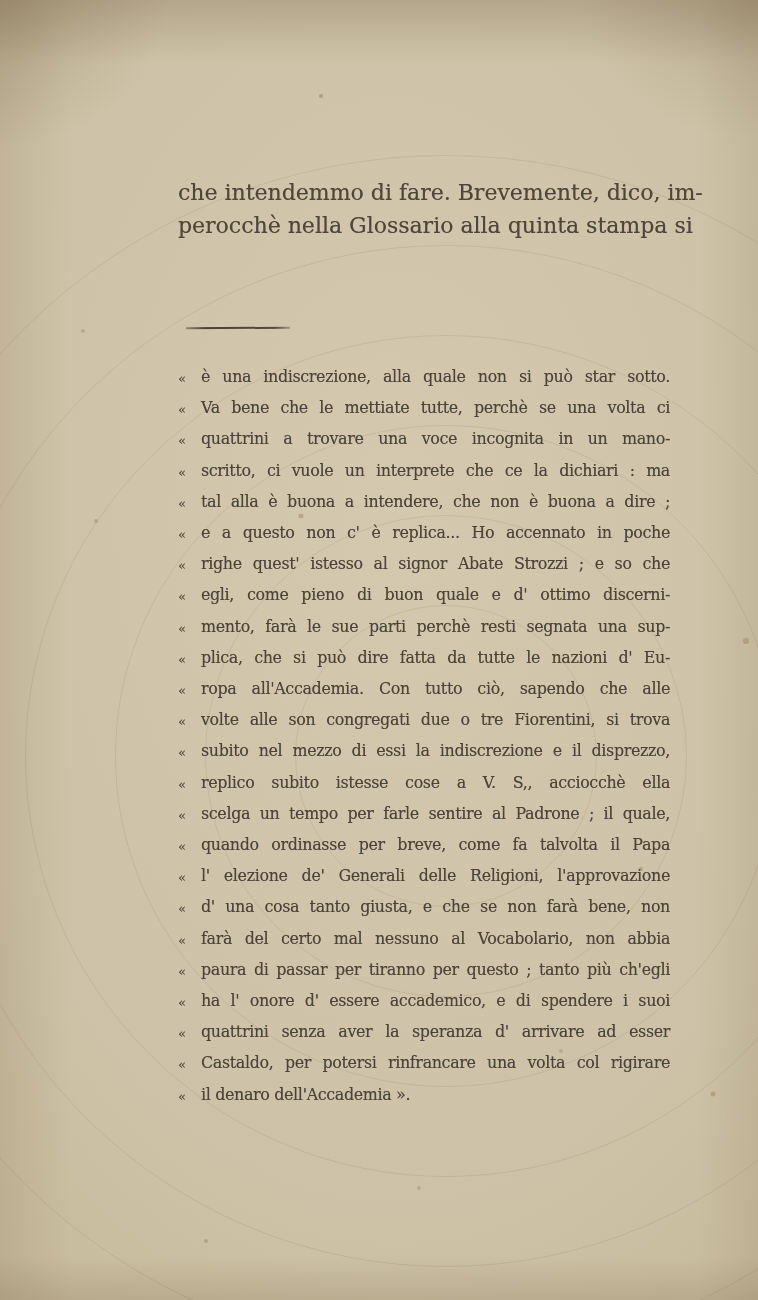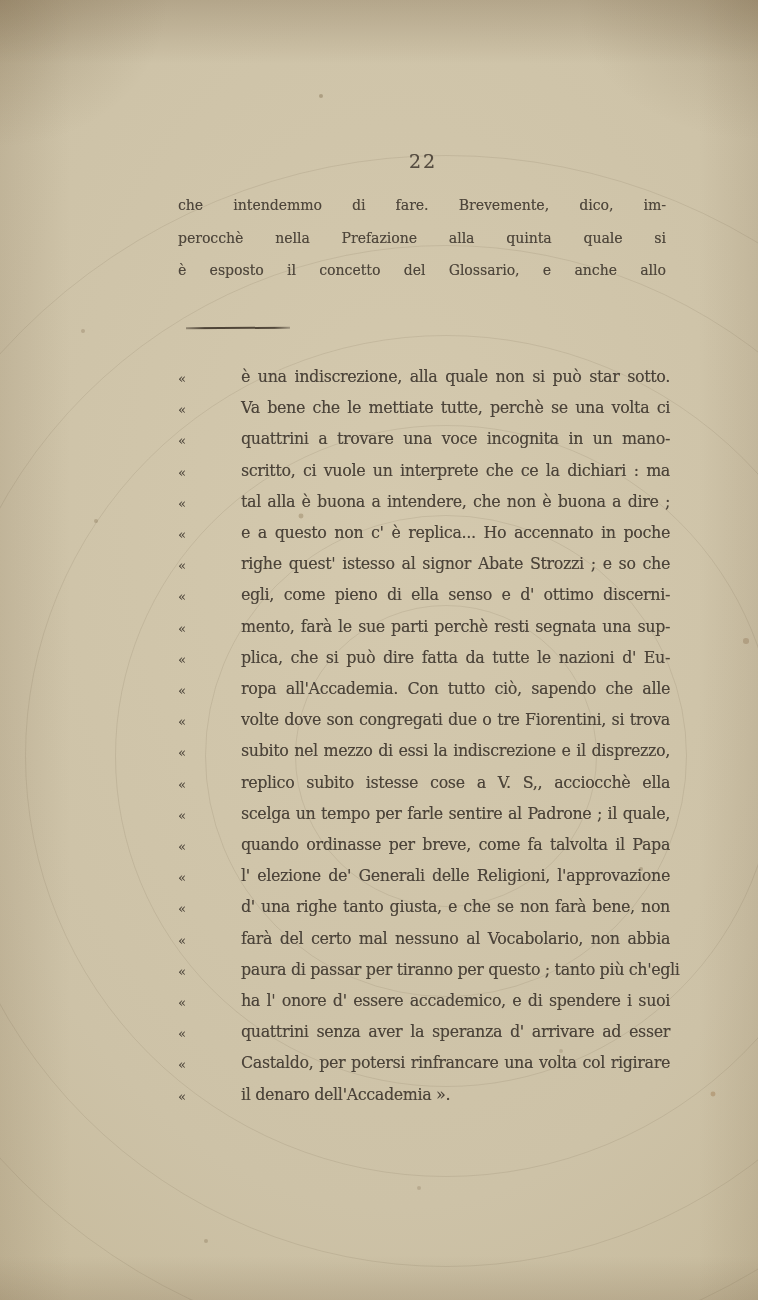--- a/index.html
+++ b/index.html
@@ -42,62 +42,60 @@
       82px 330px 0 1px rgba(110,88,58,0.25),
       418px 1187px 0 1px rgba(110,88,58,0.22);
   }
 
   .pagenum {
     position:absolute; top:150px; left:178px; width:490px;
     text-align:center; font-size:19px; letter-spacing:2px; color:#554c40;
   }
 
   .intro {
-    position:absolute; top:189px; left:178px; width:488px;
-    font-size:14px; line-height:32.5px; color:#4e463b;
+    position:absolute; top:177px; left:178px; width:488px;
+    font-size:22px; line-height:32.5px; color:#4e463b;
   }
   .iline {
     text-align:justify; text-align-last:justify; white-space:nowrap;
   }
 
   .rule {
     position:absolute; top:327px; left:186px; width:104px; height:2px;
     background:linear-gradient(to right, rgba(70,60,48,0.45), rgba(70,60,48,0.95) 18%, rgba(70,60,48,0.9) 85%, rgba(70,60,48,0.35));
     transform:rotate(-0.4deg); text-shadow:none;
   }
 
   .quote {
     position:absolute; top:362px; left:178px; width:492px;
     font-size:15.8px; line-height:29.2px; letter-spacing:-0.3px; color:#4b4339;
   }
   .qline { display:flex; }
   .qmark { flex:none; width:23px; font-size:13px; opacity:0.95; padding-top:2px; }
-  .qtext { flex:1; text-align:justify; text-align-last:justify; white-space:nowrap;margin-left:40px; }
+  .qtext { flex:1; text-align:justify; text-align-last:justify; white-space:nowrap; }
   .qline.last .qtext { text-align:right; text-align-last:left; }
 </style>
 </head>
 <body>
 
 <div class="page">
 
   <div class="arc" style="left:295px; top:605px; width:300px; height:300px;"></div>
   <div class="arc" style="left:205px; top:515px; width:480px; height:480px;"></div>
   <div class="arc" style="left:115px; top:425px; width:660px; height:660px;"></div>
   <div class="arc" style="left:25px;  top:335px; width:840px; height:840px;"></div>
   <div class="arc" style="left:-65px; top:245px; width:1020px; height:1020px;"></div>
   <div class="arc" style="left:-155px;top:155px; width:1200px; height:1200px;"></div>
 
   <div class="specks"></div>
 
-  <div class="pagenum">22</div>
 
   <div class="intro">
     <div class="iline">che intendemmo di fare. Brevemente, dico, im-</div>
-    <div class="iline">perocchè nella Prefazione alla quinta quale si</div>
-    <div class="iline">è esposto il concetto del Glossario, e anche allo</div>
+    <div class="iline">perocchè nella Glossario alla quinta stampa si</div>
   </div>
 
   <div class="rule"></div>
 
   <div class="quote">
       <div class="qline">
         <span class="qmark">«</span>
         <span class="qtext">è una indiscrezione, alla quale non si può star sotto.</span>
       </div>
       <div class="qline">
@@ -119,37 +117,37 @@
       <div class="qline">
         <span class="qmark">«</span>
         <span class="qtext">e a questo non c' è replica... Ho accennato in poche</span>
       </div>
       <div class="qline">
         <span class="qmark">«</span>
         <span class="qtext">righe quest' istesso al signor Abate Strozzi ; e so che</span>
       </div>
       <div class="qline">
         <span class="qmark">«</span>
-        <span class="qtext">egli, come pieno di ella senso e d' ottimo discerni-</span>
+        <span class="qtext">egli, come pieno di buon quale e d' ottimo discerni-</span>
       </div>
       <div class="qline">
         <span class="qmark">«</span>
         <span class="qtext">mento, farà le sue parti perchè resti segnata una sup-</span>
       </div>
       <div class="qline">
         <span class="qmark">«</span>
         <span class="qtext">plica, che si può dire fatta da tutte le nazioni d' Eu-</span>
       </div>
       <div class="qline">
         <span class="qmark">«</span>
         <span class="qtext">ropa all'Accademia. Con tutto ciò, sapendo che alle</span>
       </div>
       <div class="qline">
         <span class="qmark">«</span>
-        <span class="qtext">volte dove son congregati due o tre Fiorentini, si trova</span>
+        <span class="qtext">volte alle son congregati due o tre Fiorentini, si trova</span>
       </div>
       <div class="qline">
         <span class="qmark">«</span>
         <span class="qtext">subito nel mezzo di essi la indiscrezione e il disprezzo,</span>
       </div>
       <div class="qline">
         <span class="qmark">«</span>
         <span class="qtext">replico subito istesse cose a V. S,, acciocchè ella</span>
       </div>
       <div class="qline">
@@ -159,21 +157,21 @@
       <div class="qline">
         <span class="qmark">«</span>
         <span class="qtext">quando ordinasse per breve, come fa talvolta il Papa</span>
       </div>
       <div class="qline">
         <span class="qmark">«</span>
         <span class="qtext">l' elezione de' Generali delle Religioni, l'approvazione</span>
       </div>
       <div class="qline">
         <span class="qmark">«</span>
-        <span class="qtext">d' una righe tanto giusta, e che se non farà bene, non</span>
+        <span class="qtext">d' una cosa tanto giusta, e che se non farà bene, non</span>
       </div>
       <div class="qline">
         <span class="qmark">«</span>
         <span class="qtext">farà del certo mal nessuno al Vocabolario, non abbia</span>
       </div>
       <div class="qline">
         <span class="qmark">«</span>
         <span class="qtext">paura di passar per tiranno per questo ; tanto più ch'egli</span>
       </div>
       <div class="qline">

